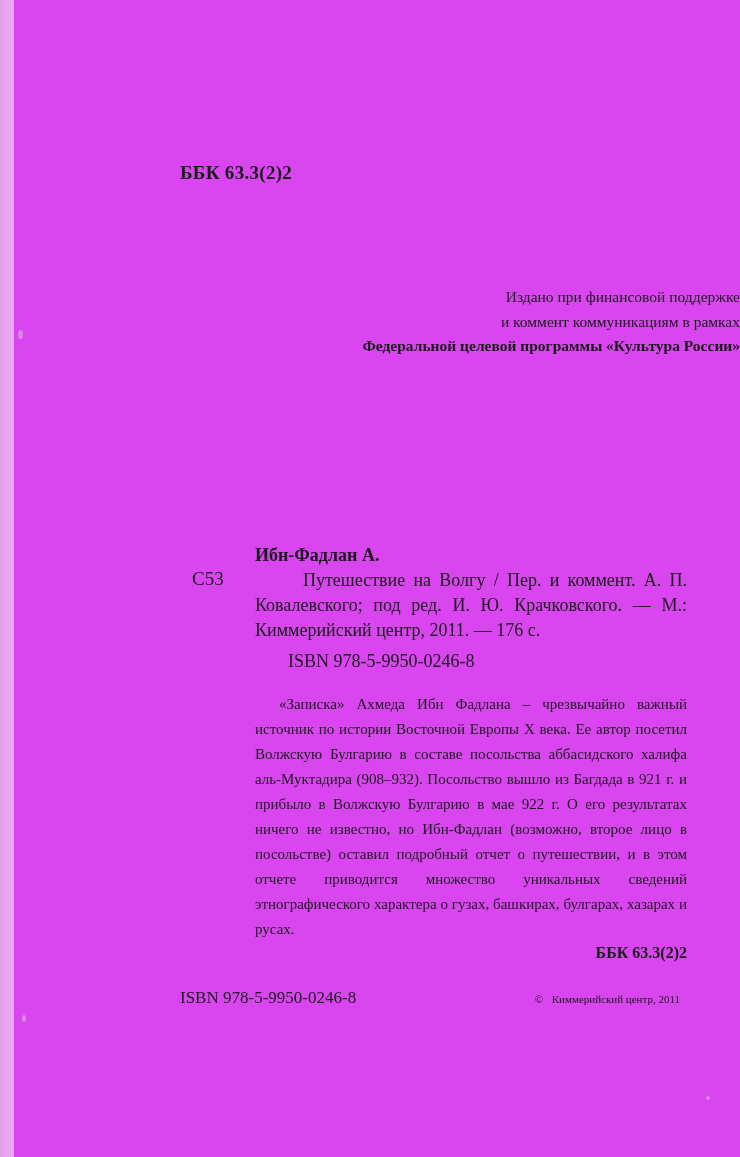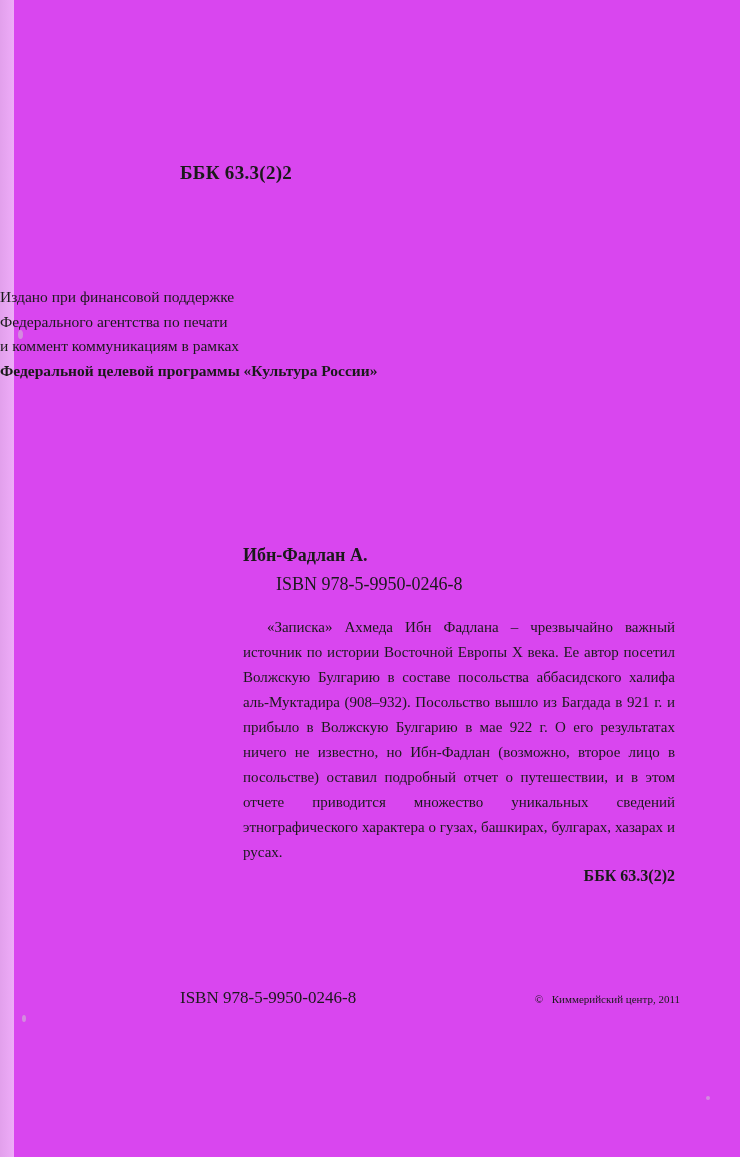--- a/index.html
+++ b/index.html
@@ -43,31 +43,31 @@
     font-weight: bold;
     font-size: 19px;
     letter-spacing: .3px;
   }
 
   .support {
     position: absolute;
     left: 0;
     right: 0;
     top: 285px;
-    text-align: left;
+    text-align: right;
     font-size: 15.5px;
     line-height: 24.5px;
   }
   .support .line4 {
     font-weight: bold;
   }
 
   .card {
     position: absolute;
-    left: 243px;
+    left: 255px;
     top: 545px;
     width: 432px;
   }
   .author {
     font-weight: bold;
     font-size: 18px;
     margin-bottom: 2px;
   }
   .cat-row {
     position: relative;
@@ -128,27 +128,30 @@
 
   <div class="edge-left"></div>
   <div class="speck" style="left:18px; top:330px; width:5px; height:9px;"></div>
   <div class="speck" style="left:22px; top:1015px; width:4px; height:7px;"></div>
   <div class="speck" style="left:706px; top:1096px; width:4px; height:4px;"></div>
 
   <div class="udc">ББК 63.3(2)2</div>
 
   <div class="support">
     <div class="line1">Издано при финансовой поддержке</div>
-    <div class="line2">Федерального агентства по печати</div>
     <div class="line3">и коммент коммуникациям в рамках</div>
     <div class="line4">Федеральной целевой программы «Культура России»</div>
   </div>
 
   <div class="card">
     <div class="author">Ибн-Фадлан А.</div>
+    <div class="cat-row">
+      <span class="cat-number">С53</span>
+      <div class="descr">Путешествие на Волгу / Пер. и коммент. А. П. Ковалевского; под ред. И. Ю. Крачковского. — М.: Киммерийский центр, 2011. — 176 с.</div>
+    </div>
     <div class="isbn-main">ISBN 978-5-9950-0246-8</div>
     <div class="annotation">«Записка» Ахмеда Ибн Фадлана – чрезвычайно важный источник по истории Восточной Европы X века. Ее автор посетил Волжскую Булгарию в составе посольства аббасидского халифа аль-Муктадира (908–932). Посольство вышло из Багдада в 921 г. и прибыло в Волжскую Булгарию в мае 922 г. О его результатах ничего не известно, но Ибн-Фадлан (возможно, второе лицо в посольстве) оставил подробный отчет о путешествии, и в этом отчете приводится множество уникальных сведений этнографического характера о гузах, башкирах, булгарах, хазарах и русах.</div>
     <div class="udc-bottom">ББК 63.3(2)2</div>
   </div>
 
   <div class="footer">
     <div>ISBN 978-5-9950-0246-8</div>
     <div class="footer-right">
       <span class="copy">©</span>
       <span>Киммерийский центр, 2011</span>

